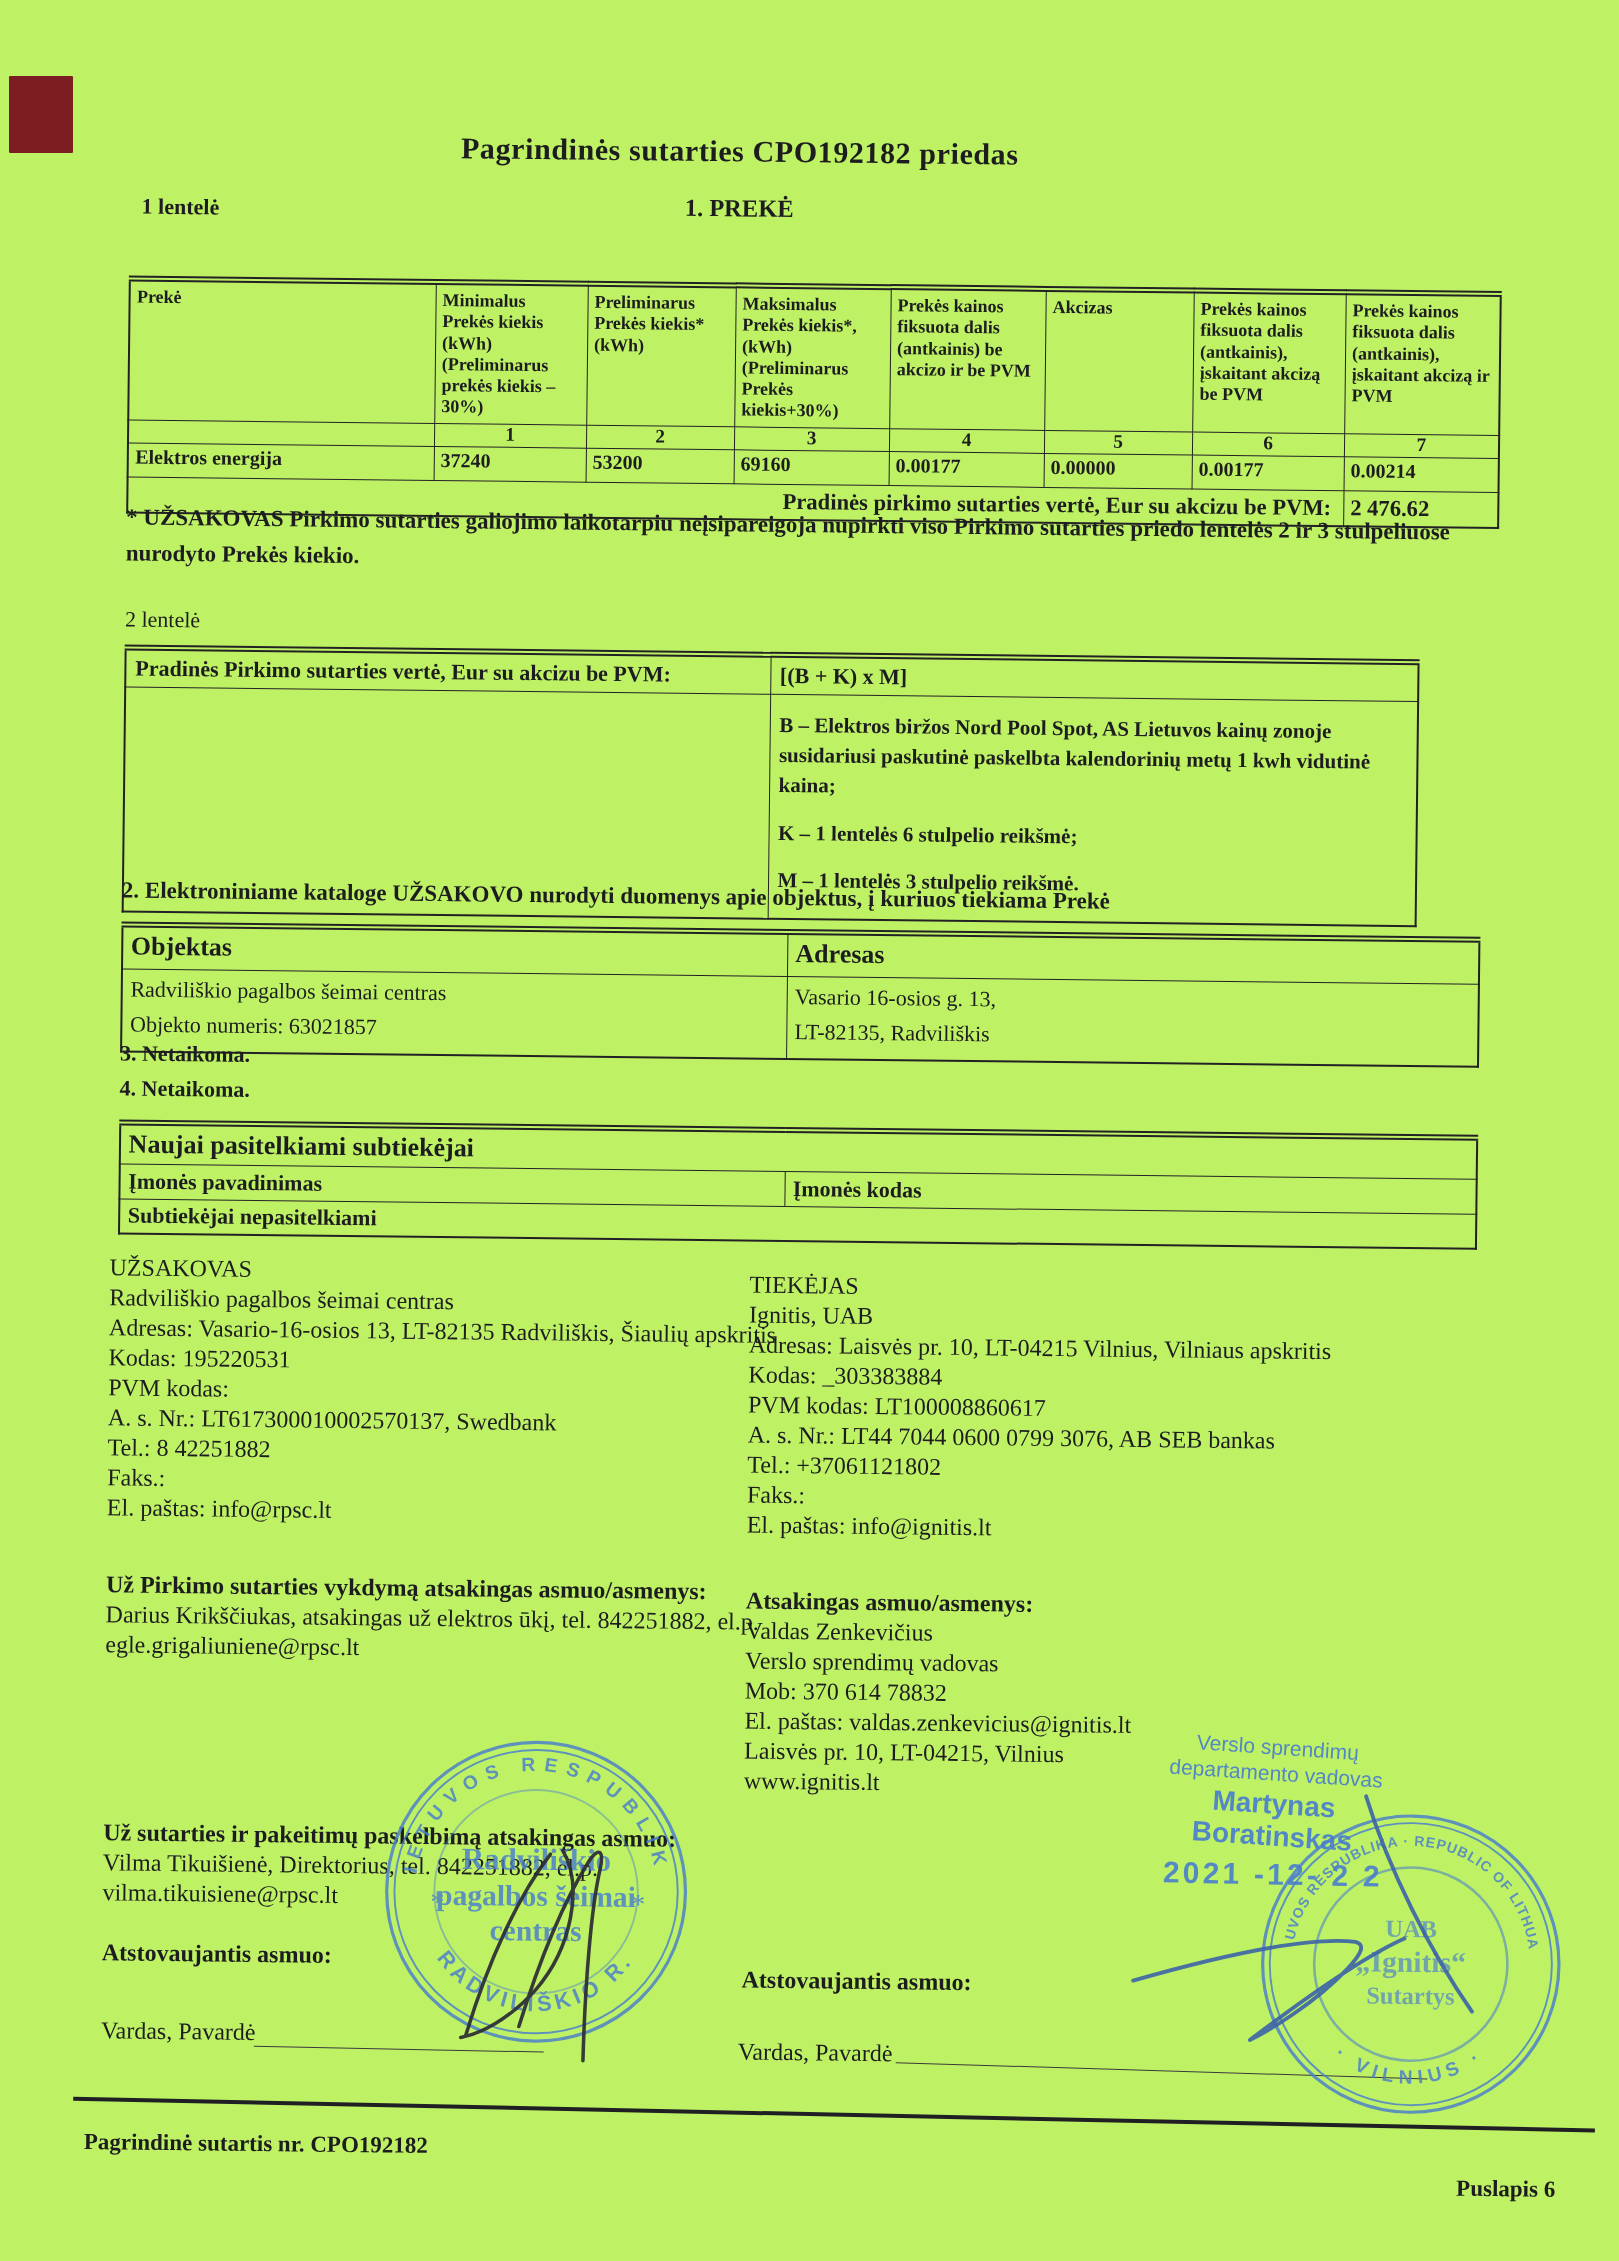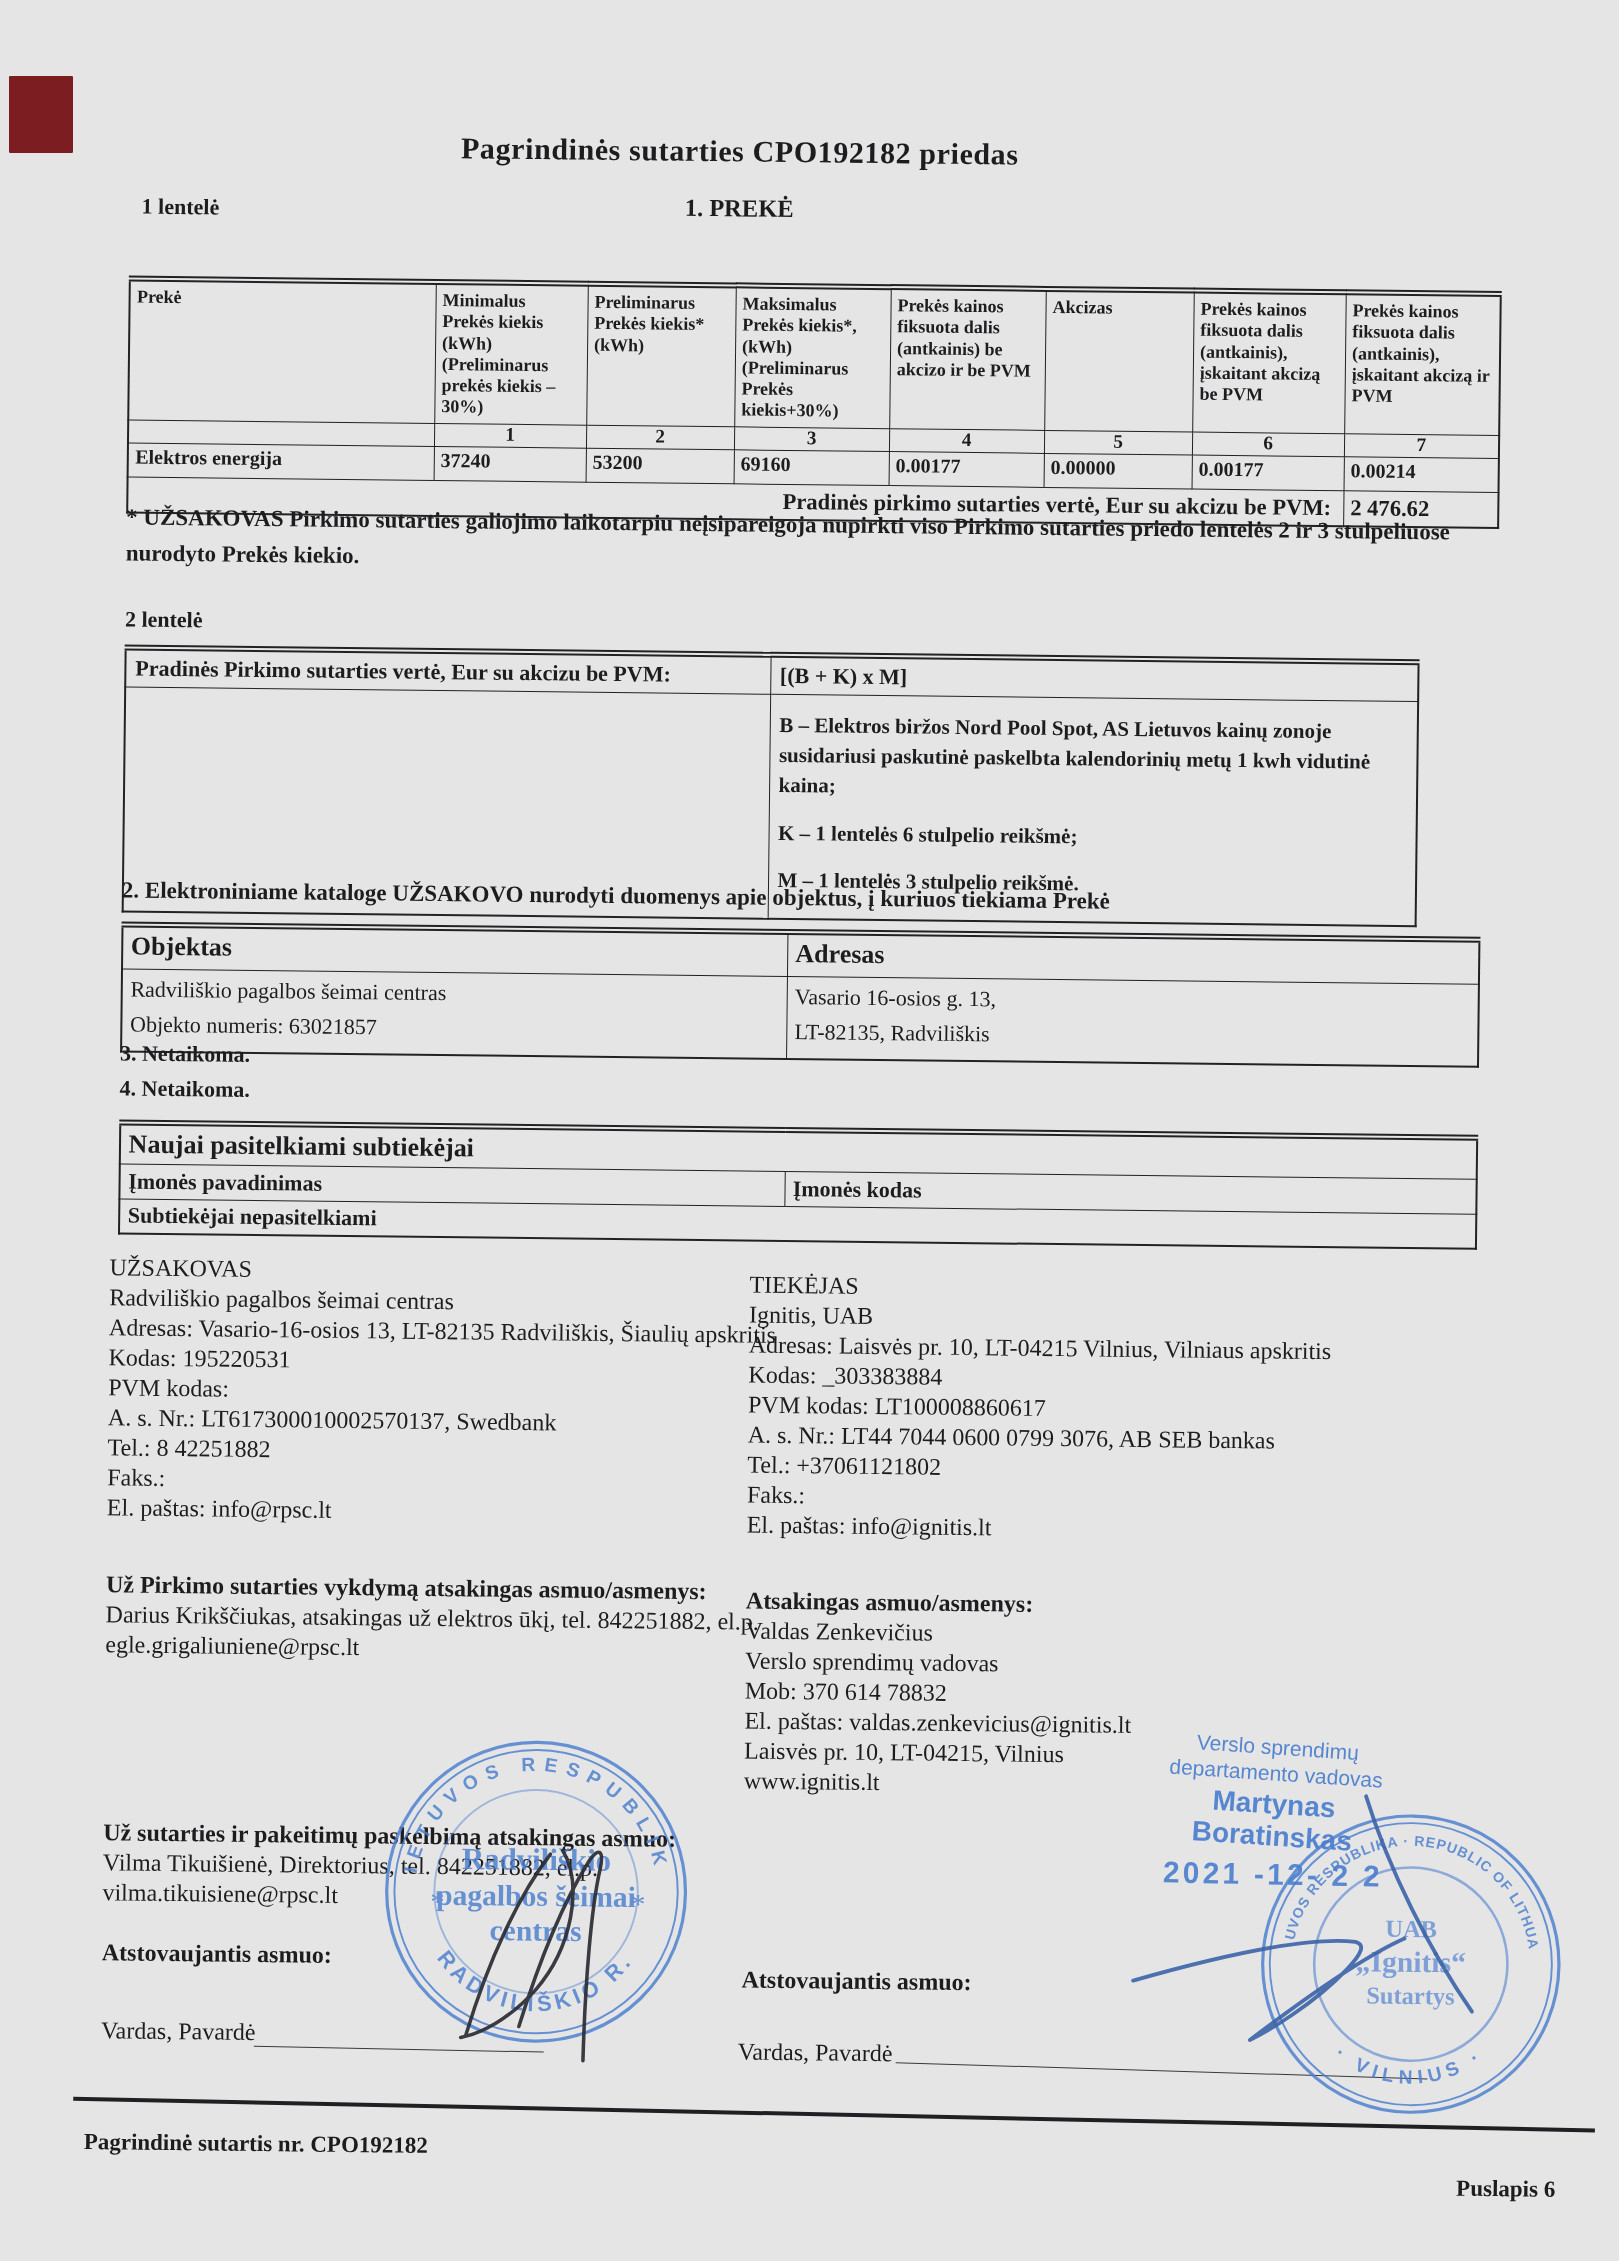--- a/index.html
+++ b/index.html
@@ -1,19 +1,19 @@
 <!DOCTYPE html>
 <html style="--ink: #1d1d20; --stamp-blue: #4a7ecf; --red: #7c1d22; --sig-dark: #2c2c34; --sig-blue: #3c63a8;font-size:10.3px"><head>
 <meta charset="utf-8">
 <style>
   html,body { margin:0; padding:0; }
   body { background:#fbfcfe; }
   .sheet {
     position:relative; width:1620px; height:2261px; overflow:hidden;
-    background:#e5e5e5; color:var(--ink,#1d1d20);
+    background:#bef264; color:var(--ink,#1d1d20);
     font-family:"Liberation Serif", serif;
   }
   .skew { position:absolute; left:0; top:0; width:100%; height:100%;
           transform:rotate(0.65deg); transform-origin:0 0; }
   .abs { position:absolute; }
 
   
   .title { left:0; top:126px; width:1483px; text-align:center;
            font-size:30px; font-weight:bold; letter-spacing:0.6px; }
   .h2 { left:0; top:186px; width:1483px; text-align:center; font-size:24.5px; font-weight:bold; }
@@ -124,21 +124,21 @@
       </tr>
       <tr class="total" style="height:36px">
         <td class="tl" colspan="7">Pradinės pirkimo sutarties vertė, Eur su akcizu be PVM:</td>
         <td>2 476.62</td>
       </tr>
     </tbody>
       </table>
 
     <div class="abs note">* UŽSAKOVAS Pirkimo sutarties galiojimo laikotarpiu neįsipareigoja nupirkti viso Pirkimo sutarties priedo lentelės 2 ir 3 stulpeliuose nurodyto  Prekės kiekio.</div>
 
-    <div class="abs tbl-label" style="left:132px; top:605px; font-weight:bold;">2 lentelė</div>
+    <div class="abs tbl-label" style="left:132px; top:605px; font-weight:normal;">2 lentelė</div>
 
     <table class="t2 abs" style="left:132px; top:643px;">
       <colgroup>
           <col style="width:645px">
           <col style="width:648px">
         </colgroup>
       <tbody>
           <tr style="height:36px">
         <td>Pradinės Pirkimo sutarties vertė, Eur su akcizu be PVM:</td>
         <td>[(B + K) x M]</td>

